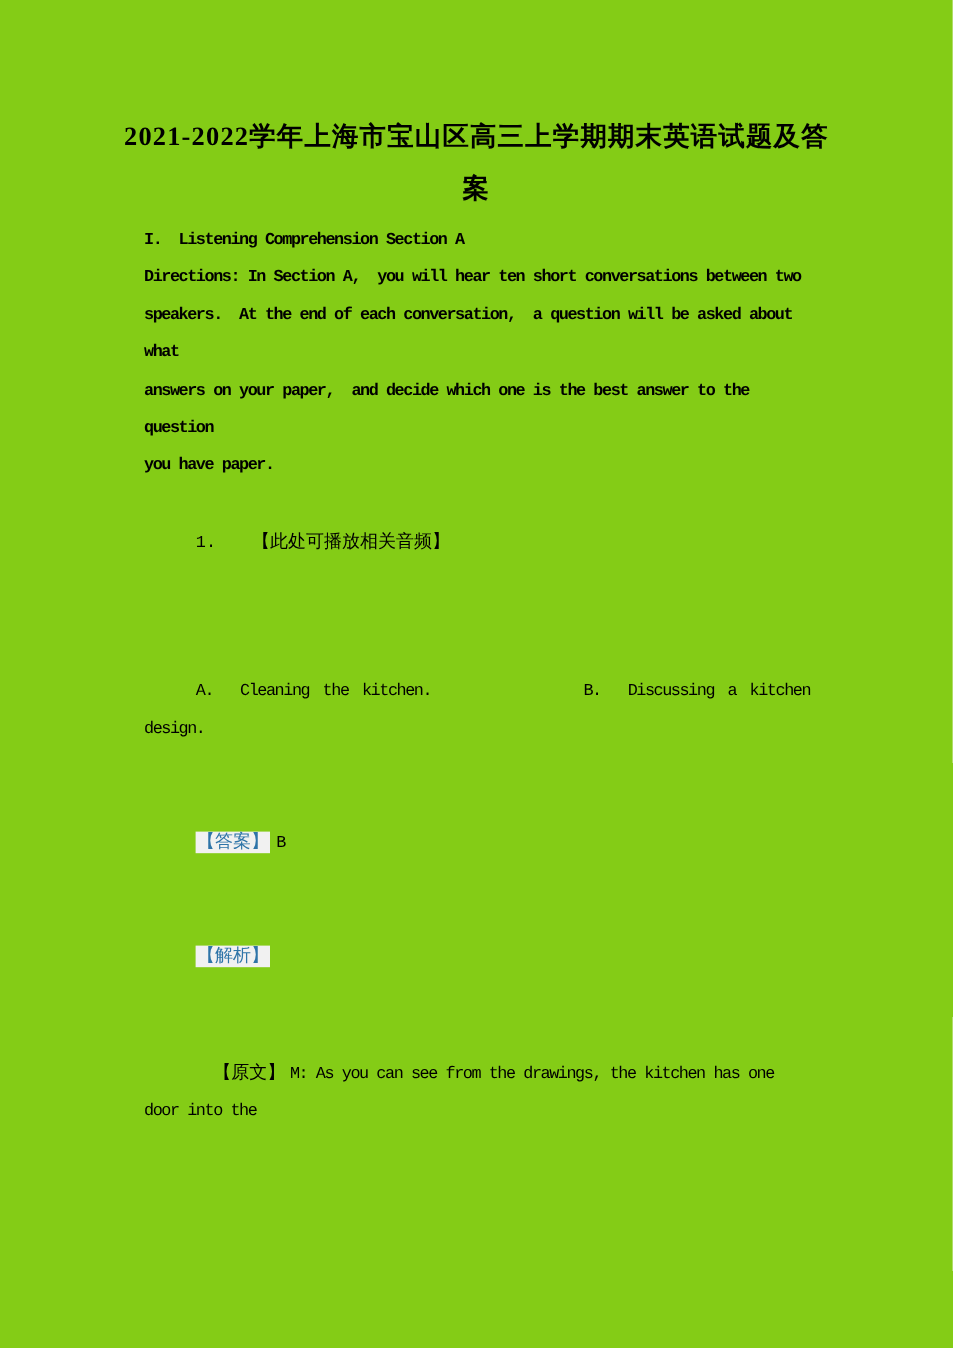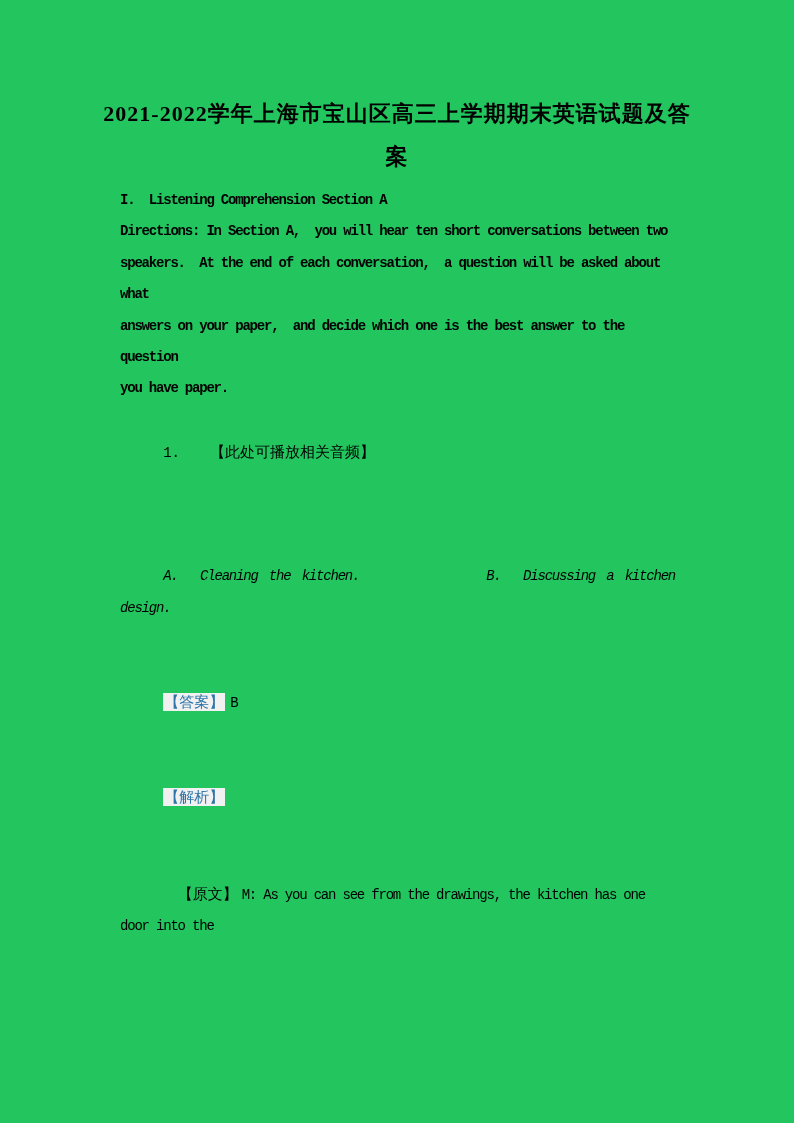--- a/index.html
+++ b/index.html
@@ -4,21 +4,21 @@
 <style>
   html, body {
     margin: 0;
     padding: 0;
     background: #ffffff;
   }
   .page {
     position: relative;
     width: 794px;
     height: 1123px;
-    background: #22c55e;
+    background: #84cc16;
     overflow: hidden;
     font-family: "Liberation Mono", "DejaVu Sans Mono", monospace, sans-serif;
     color: #000000;
   }
   .title {
     margin: 0;
     padding-top: 92px;
     text-align: center;
     font-family: "Liberation Serif", "DejaVu Serif", serif, sans-serif;
     font-size: 22px;
@@ -41,21 +41,21 @@
   }
   .bold { font-weight: bold; }
   .cjk {
     font-family: "Liberation Sans", "DejaVu Sans", sans-serif;
     font-size: 15px;
     letter-spacing: 0;
   }
   .audio-line .qnum { letter-spacing: 0; }
   .audio-line .audio-ph { margin-left: 30px; }
   .opts { margin-top: 0; }
-  .opts-gap { margin-top: 29px; font-style: italic; }
+  .opts-gap { margin-top: 29px; }
   .opt-col1 {
     display: inline-block;
     width: 323px;
     word-spacing: 4px;
   }
   .opt-col2 { word-spacing: 4px; }
   .hl-label {
     font-family: Liberation Serif, serif;
     font-size: 15px;
     letter-spacing: 0;

